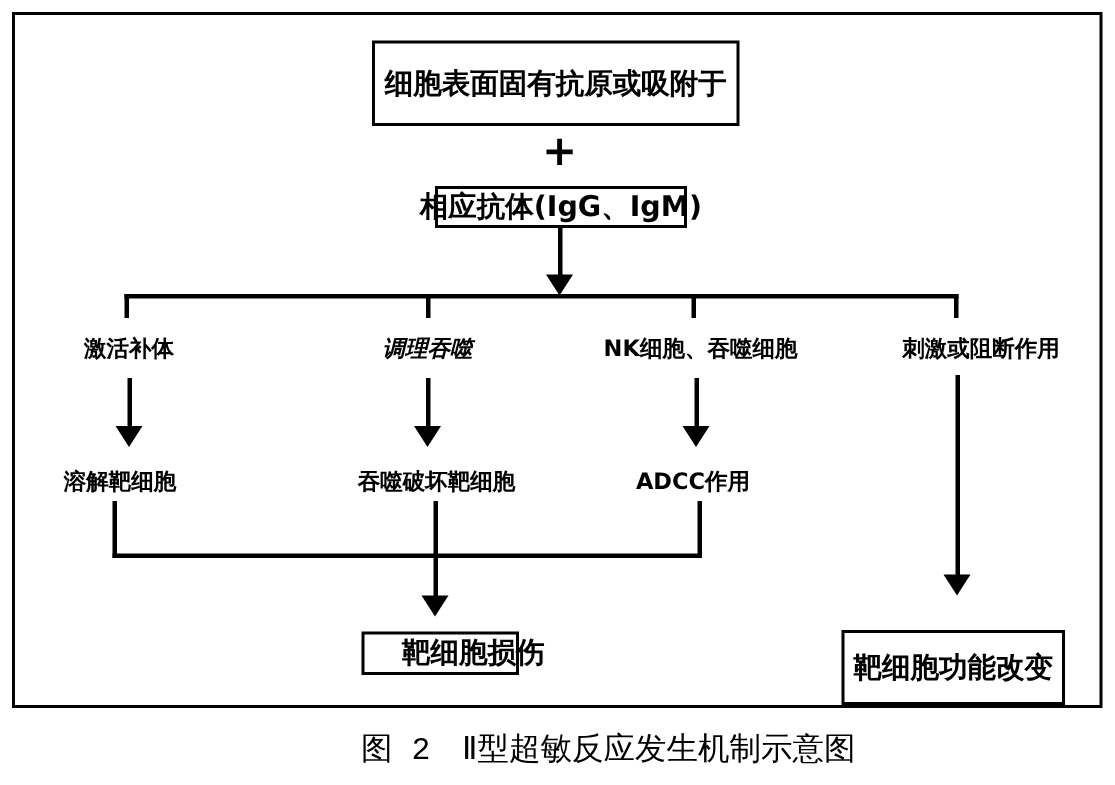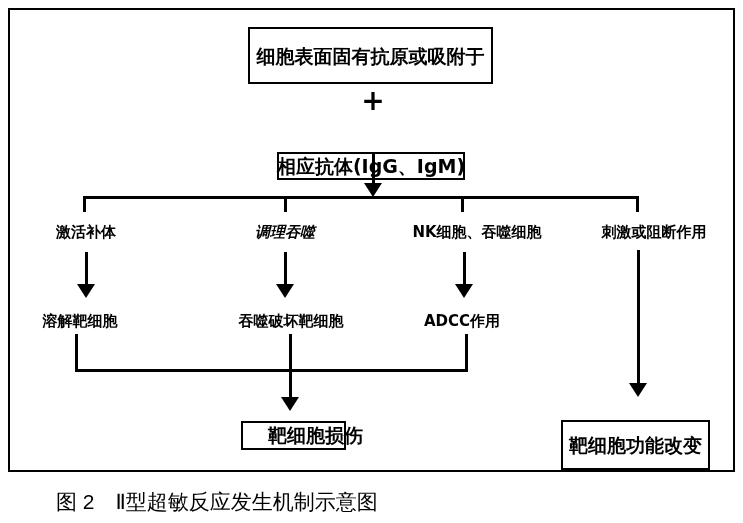--- a/index.html
+++ b/index.html
@@ -9,32 +9,32 @@
   }
   
   #frame{position:absolute;left:8px;top:8px;width:723px;height:460px;border:2px solid #000;background:#fff;}
   
   .node{
     position:absolute;border:2px solid #000;background:#fff;box-sizing:border-box;
     display:flex;flex-direction:column;align-items:center;justify-content:center;
     font-weight:bold;font-size:19px;line-height:26px;white-space:nowrap;text-align:left;
   }
   #box1{left:248px;top:27px;width:245px;height:57px;}
-  #box2{left:277px;top:124px;width:188px;height:28px;line-height:24px;margin-top:28px;}
+  #box2{left:290px;top:124px;width:168px;height:28px;line-height:24px;}
   #box3{left:241px;top:421px;width:105px;height:29px;line-height:25px;padding-left:44px;}
   #box4{left:561px;top:420px;width:149px;height:50px;line-height:28px;}
   
   .lbl{
     position:absolute;font-weight:bold;font-size:15px;line-height:22px;
     white-space:nowrap;text-align:center;
   }
   #plus{left:353px;top:87px;width:40px;font-size:28px;line-height:28px;}
   #l1{left:36px;top:221px;width:100px;}
   #l2{left:235px;top:221px;width:100px;font-style:italic;}
-  #l3{left:392px;top:221px;width:170px;}
+  #l3{left:382px;top:221px;width:170px;}
   #l4{left:570px;top:221px;width:168px;}
   #r1{left:30px;top:310px;width:100px;}
   #r2{left:221px;top:310px;width:140px;}
   #r3{left:412px;top:310px;width:100px;}
   
   .line{position:absolute;background:#000;}
   
   .head{
     position:absolute;width:0;height:0;
     border-left:9px solid transparent;border-right:9px solid transparent;
@@ -54,23 +54,23 @@
   #s2-stem{left:284px;top:252px;width:3px;height:33px;}  #s2-head{left:276px;top:284px;}
   #s3-stem{left:463px;top:252px;width:3px;height:33px;}  #s3-head{left:455px;top:284px;}
   #s4-stem{left:637px;top:250px;width:3px;height:134px;} #s4-head{left:629px;top:383px;}
   
   #vleft{left:75px;top:334px;width:3px;height:38px;}
   #vmid-stem{left:289px;top:334px;width:3px;height:64px;} #vmid-head{left:281px;top:397px;}
   #vright{left:465px;top:334px;width:3px;height:38px;}
   #h2{left:75px;top:369px;width:393px;height:3px;}
   
   #caption{
-    position:absolute;left:0;right:0;top:489px;text-align:left;text-indent:56px;
-    font-family:Liberation Sans, sans-serif;font-size:21px;line-height:26px;
-    font-weight:normal;white-space:nowrap;
+    position:absolute;left:0;right:0;top:489px;text-align:center;text-indent:56px;
+    font-family:Liberation Mono, monospace;font-size:21px;line-height:26px;
+    font-weight:normal;white-space:nowrap;padding-left:12px;
   }
 </style>
 </head>
 <body>
 
 <div id="stage">
   <div id="frame"></div>
 
   <div id="box1" class="node">
     <span>细胞表面固有抗原或吸附于</span>

